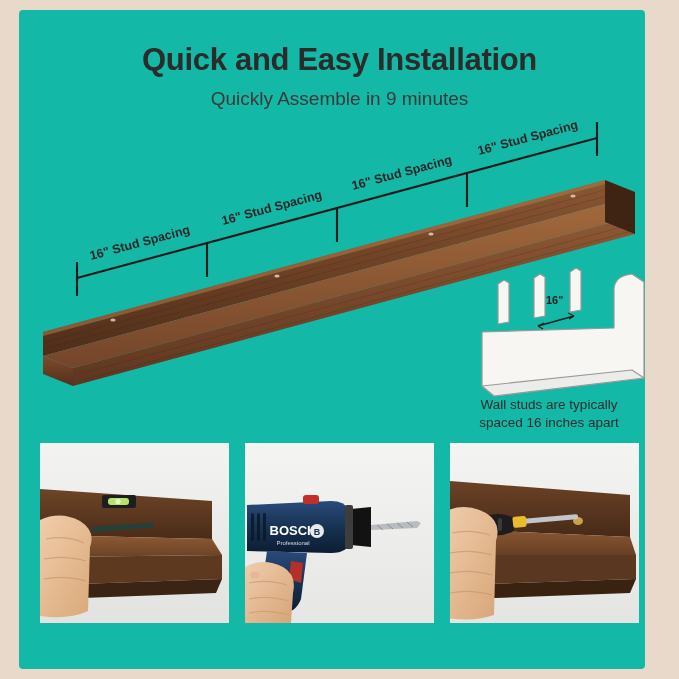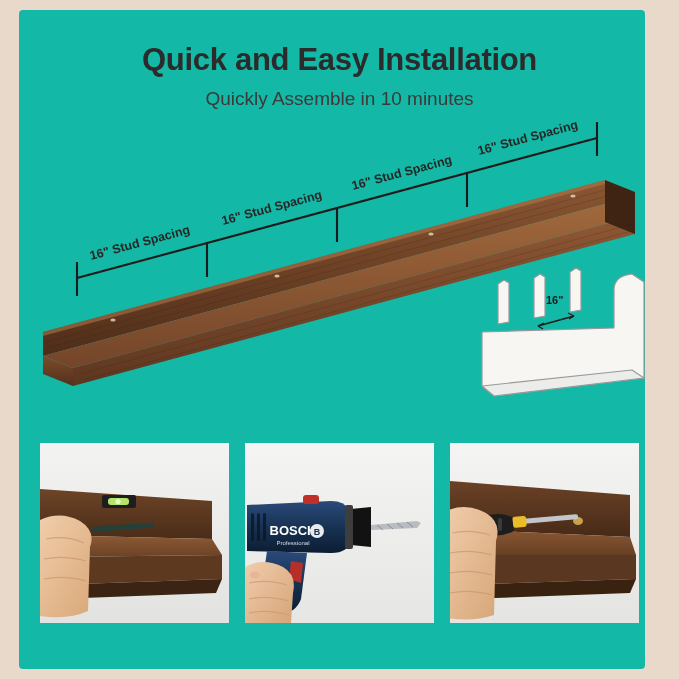--- a/index.html
+++ b/index.html
@@ -143,21 +143,21 @@
   }
   .photo svg { display: block; }
 </style>
 </head>
 <body>
 
 <div id="infographic">
   <div id="card">
 
     <div id="title">Quick and Easy Installation</div>
-    <div id="subtitle">Quickly Assemble in 10 minutes</div>
+    <div id="subtitle">Quickly Assemble in 9 minutes</div>
 
 
     <div id="shelf">
       <svg width="610" height="230" viewBox="0 0 610 230" xmlns="http://www.w3.org/2000/svg">
         <defs>
           <linearGradient id="gBack" x1="0" y1="0" x2="0" y2="1">
             <stop offset="0" stop-color="#8b5733"></stop>
             <stop offset="0.5" stop-color="#6d4125"></stop>
             <stop offset="1" stop-color="#4e2d19"></stop>
           </linearGradient>
@@ -239,20 +239,24 @@
 
         <g stroke="#1c1c1c" stroke-width="1.3">
           <line x1="74" y1="58" x2="110" y2="48"></line>
           <path d="M74 58 L80 55 M74 58 L79 61" fill="none"></path>
           <path d="M110 48 L104 45 M110 48 L105 51" fill="none"></path>
         </g>
         <text class="stud-dim-text" x="82" y="36">16"</text>
       </svg>
     </div>
 
+    <div id="stud-caption">
+      <span>Wall studs are typically</span><br>
+      <span>spaced 16 inches apart</span>
+    </div>
 
     <div id="photo-row">
 
       <div class="photo">
         <svg width="189" height="180" viewBox="0 0 189 180" xmlns="http://www.w3.org/2000/svg">
           <defs>
             <linearGradient id="p1wall" x1="0" y1="0" x2="0" y2="1">
               <stop offset="0" stop-color="#f3f3f1"></stop>
               <stop offset="1" stop-color="#e2e2e0"></stop>
             </linearGradient>

